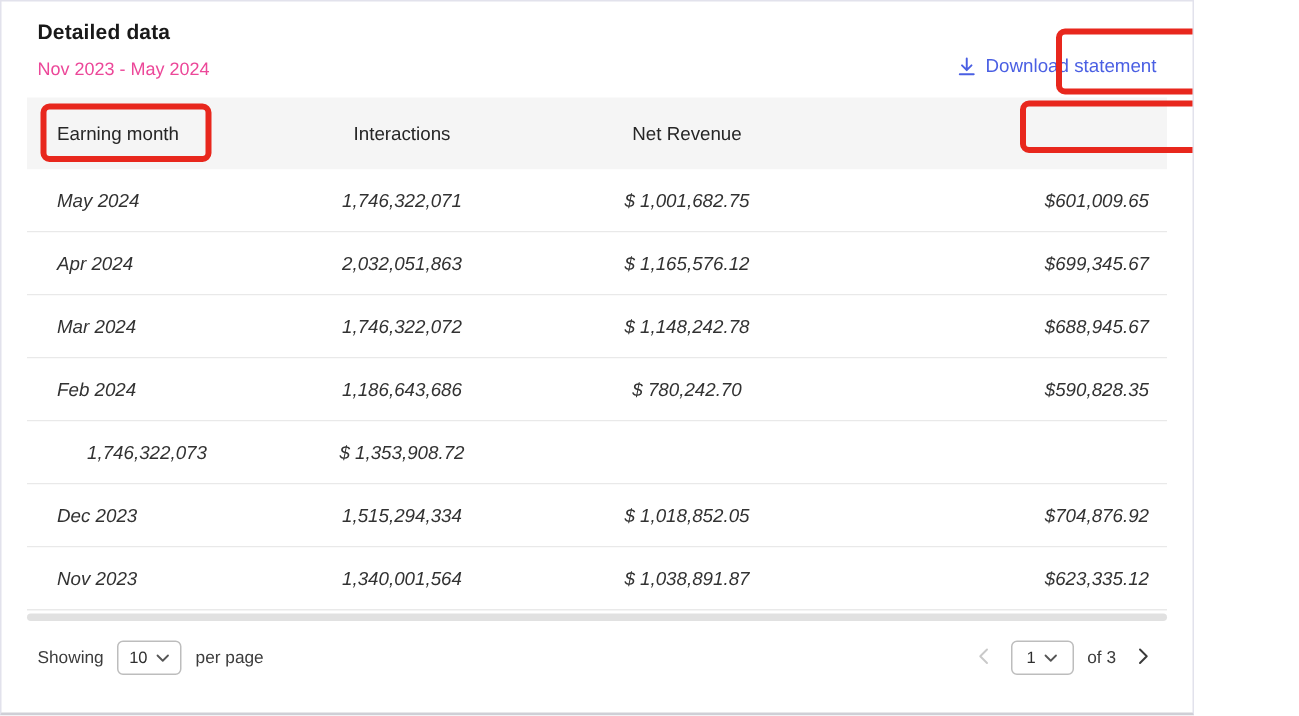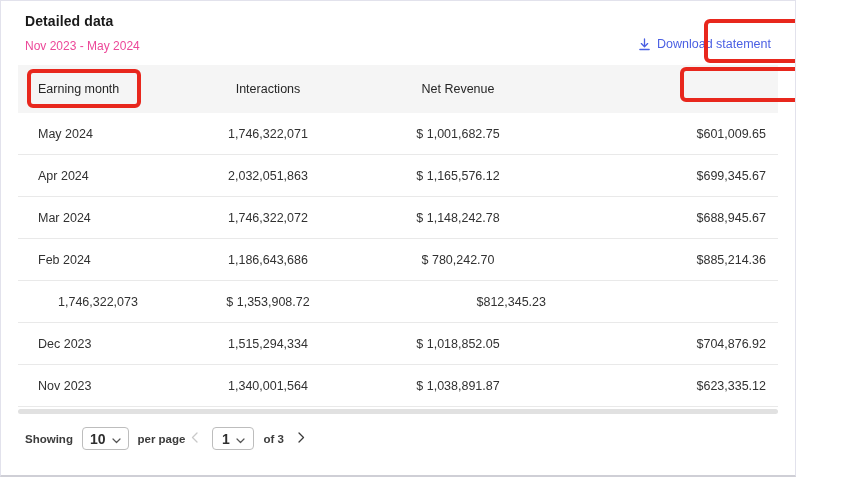--- a/index.html
+++ b/index.html
@@ -57,51 +57,52 @@
     font-weight: 400;
     font-size: 12.5px;
     color: #262626;
   }
   .tbody .trow {
     height: 42px;
     font-size: 12.5px;
     color: #323232;
     border-bottom: 1px solid #e9e9e9;
     background: #fff;
+    font-style: italic;
   }
   .c1 { padding-left: 20px; text-align: left; }
   .c2 { text-align: center; }
   .c3 { text-align: center; }
   .c4 { text-align: right; padding-right: 12px; }
   
   .hscroll {
     margin: 2px 17px 0 17px;
     height: 5px;
     border-radius: 3px;
     background: #e1e1e1;
   }
   
   .footer {
     display: flex;
     align-items: center;
+    justify-content: space-between;
     padding: 13px 24px 0 24px;
     font-size: 11.5px;
     color: #3c3c3c;
-    font-weight: bold;
   }
   .pager-left, .pager-right { display: flex; align-items: center; gap: 9px; }
   .selectbox {
     display: inline-flex; align-items: center; justify-content: center;
     gap: 6px;
     min-width: 42px; height: 23px;
     padding: 0 7px;
     border: 1px solid #bdbdbd;
     border-radius: 4px;
     background: #fff;
-    font-size: 14px;
+    font-size: 11px;
     color: #2f2f2f;
     cursor: pointer;
   }
   .chev-btn {
     display: inline-flex; align-items: center; justify-content: center;
     width: 18px; height: 18px;
     background: transparent; border: none; cursor: pointer;
   }
   .disabled { opacity: .45; cursor: default; }
   
@@ -163,27 +164,26 @@
           <div class="c1">Mar 2024</div>
           <div class="c2">1,746,322,072</div>
           <div class="c3">$ 1,148,242.78</div>
           <div class="c4">$688,945.67</div>
         </div>
 
         <div class="trow">
           <div class="c1">Feb 2024</div>
           <div class="c2">1,186,643,686</div>
           <div class="c3">$ 780,242.70</div>
-          <div class="c4">$885,214.36</div>
+          <div class="c4">$590,828.35</div>
         </div>
 
         <div class="trow">
           <div class="c2">1,746,322,073</div>
           <div class="c3">$ 1,353,908.72</div>
-          <div class="c4">$812,345.23</div>
         </div>
 
         <div class="trow">
           <div class="c1">Dec 2023</div>
           <div class="c2">1,515,294,334</div>
           <div class="c3">$ 1,018,852.05</div>
           <div class="c4">$704,876.92</div>
         </div>
 
         <div class="trow">

